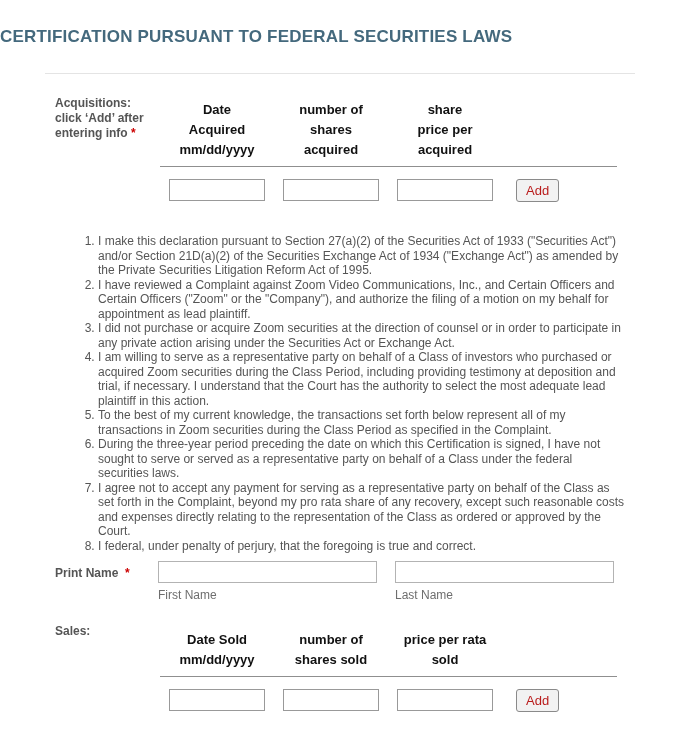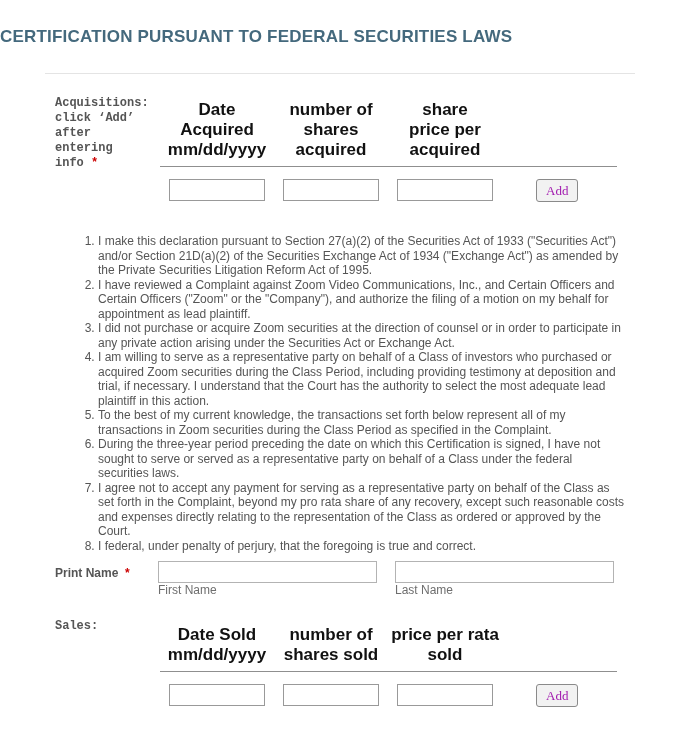--- a/index.html
+++ b/index.html
@@ -30,29 +30,28 @@
   .txn-section { display: flex; margin-left: 55px; }
   .acquisitions-section { margin-top: 20px; }
   .sales-section { margin-top: 20px; }
   .section-label {
     width: 105px;
     font-size: 12px;
     font-weight: bold;
     color: #555555;
     line-height: 15px;
     padding-top: 2px;
-    font-family: Liberation Mono, monospace;
   }
   .req { color: #cc0000; font-weight: bold; }
   .txn-table { width: 460px; }
   .txn-headers { display: flex; }
   .txn-col {
     width: 114px;
     text-align: center;
-    font-size: 17px;
+    font-size: 13px;
     font-weight: bold;
     color: #111111;
     line-height: 20px;
   }
   .acquisitions-section .txn-col { padding-top: 6px; }
   .sales-section .txn-col { padding-top: 8px; }
   .txn-underline {
     width: 457px;
     border-bottom: 1px solid #8f8f8f;
     margin-top: 6px;
@@ -60,24 +59,24 @@
   .txn-row { display: flex; margin-top: 12px; align-items: flex-start; }
   .txn-cell { width: 114px; text-align: center; }
   .txn-input {
     width: 96px; height: 22px;
     border: 1px solid #999999;
     background: #ffffff;
     font-size: 13px; color: #333;
     padding: 0 4px;
   }
   .add-btn {
-    margin-left: 34px;
-    font-family: Liberation Serif, serif;
+    margin-left: 14px;
+    font-family: Liberation Sans, sans-serif;
     font-size: 13px;
-    color: #a21caf;
+    color: #b91c1c;
     background: #f2f2f2;
     border: 1px solid #8a8a8a;
     border-radius: 3px;
     padding: 2px 9px;
     height: 23px;
     cursor: pointer;
   }
 
   
   .declarations {
@@ -97,20 +96,21 @@
     padding-top: 5px;
   }
   .name-field { width: 219px; margin-right: 18px; }
   .name-input {
     width: 100%; height: 22px;
     border: 1px solid #b3b3b3;
     font-size: 13px; color: #333;
     padding: 0 5px;
   }
   .name-sublabel {
+    margin-top: 5px;
     font-size: 12px;
     color: #6e6e6e;
   }
 </style>
 </head>
 <body>
 
 <h1 class="page-title">CERTIFICATION PURSUANT TO FEDERAL SECURITIES LAWS</h1>
 
 <hr class="divider">

